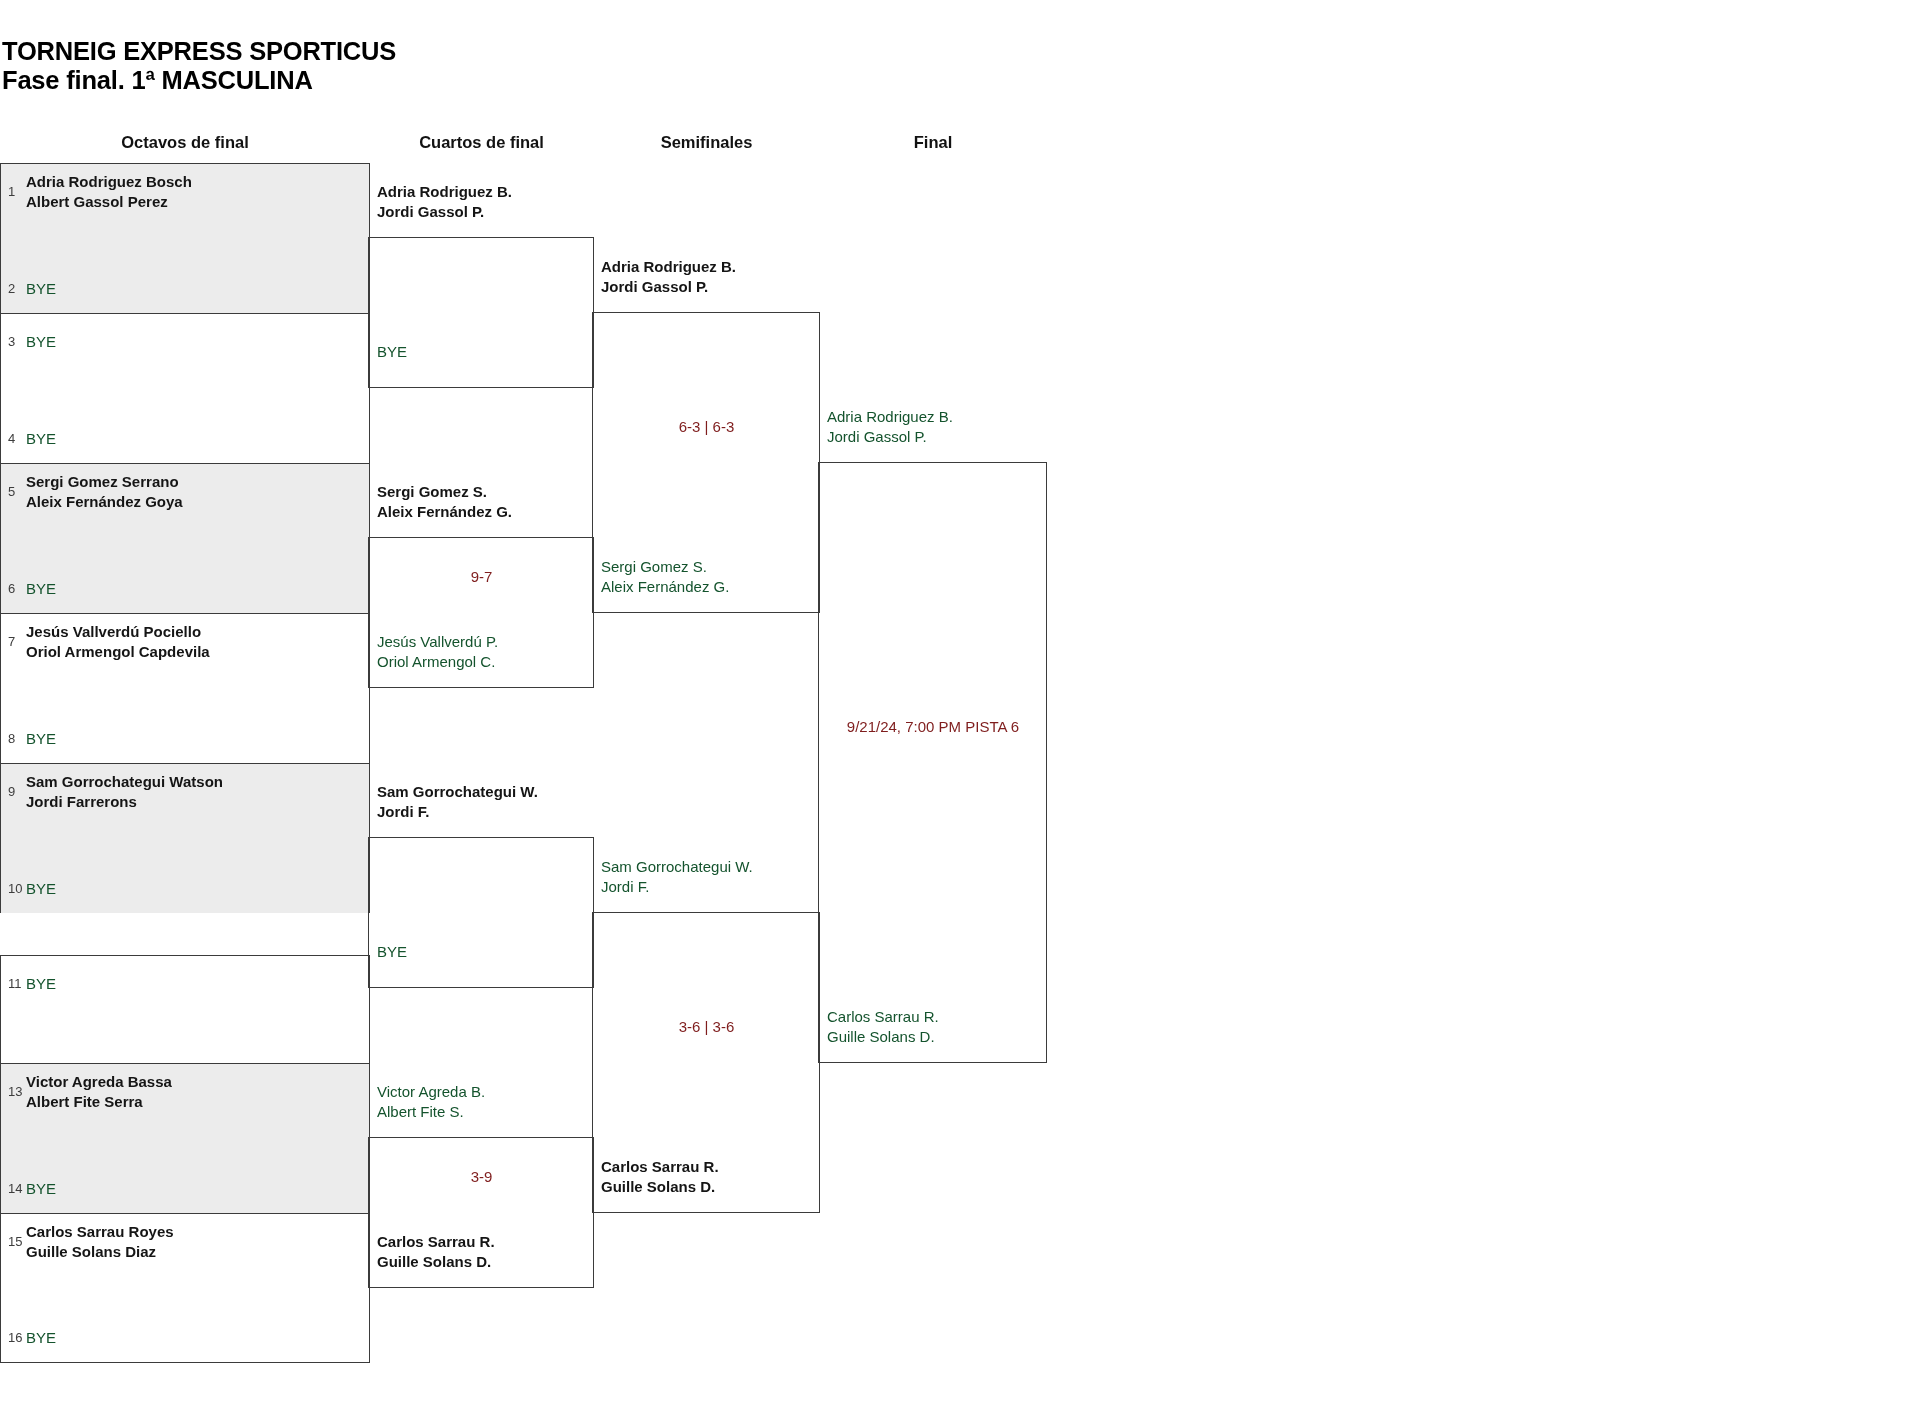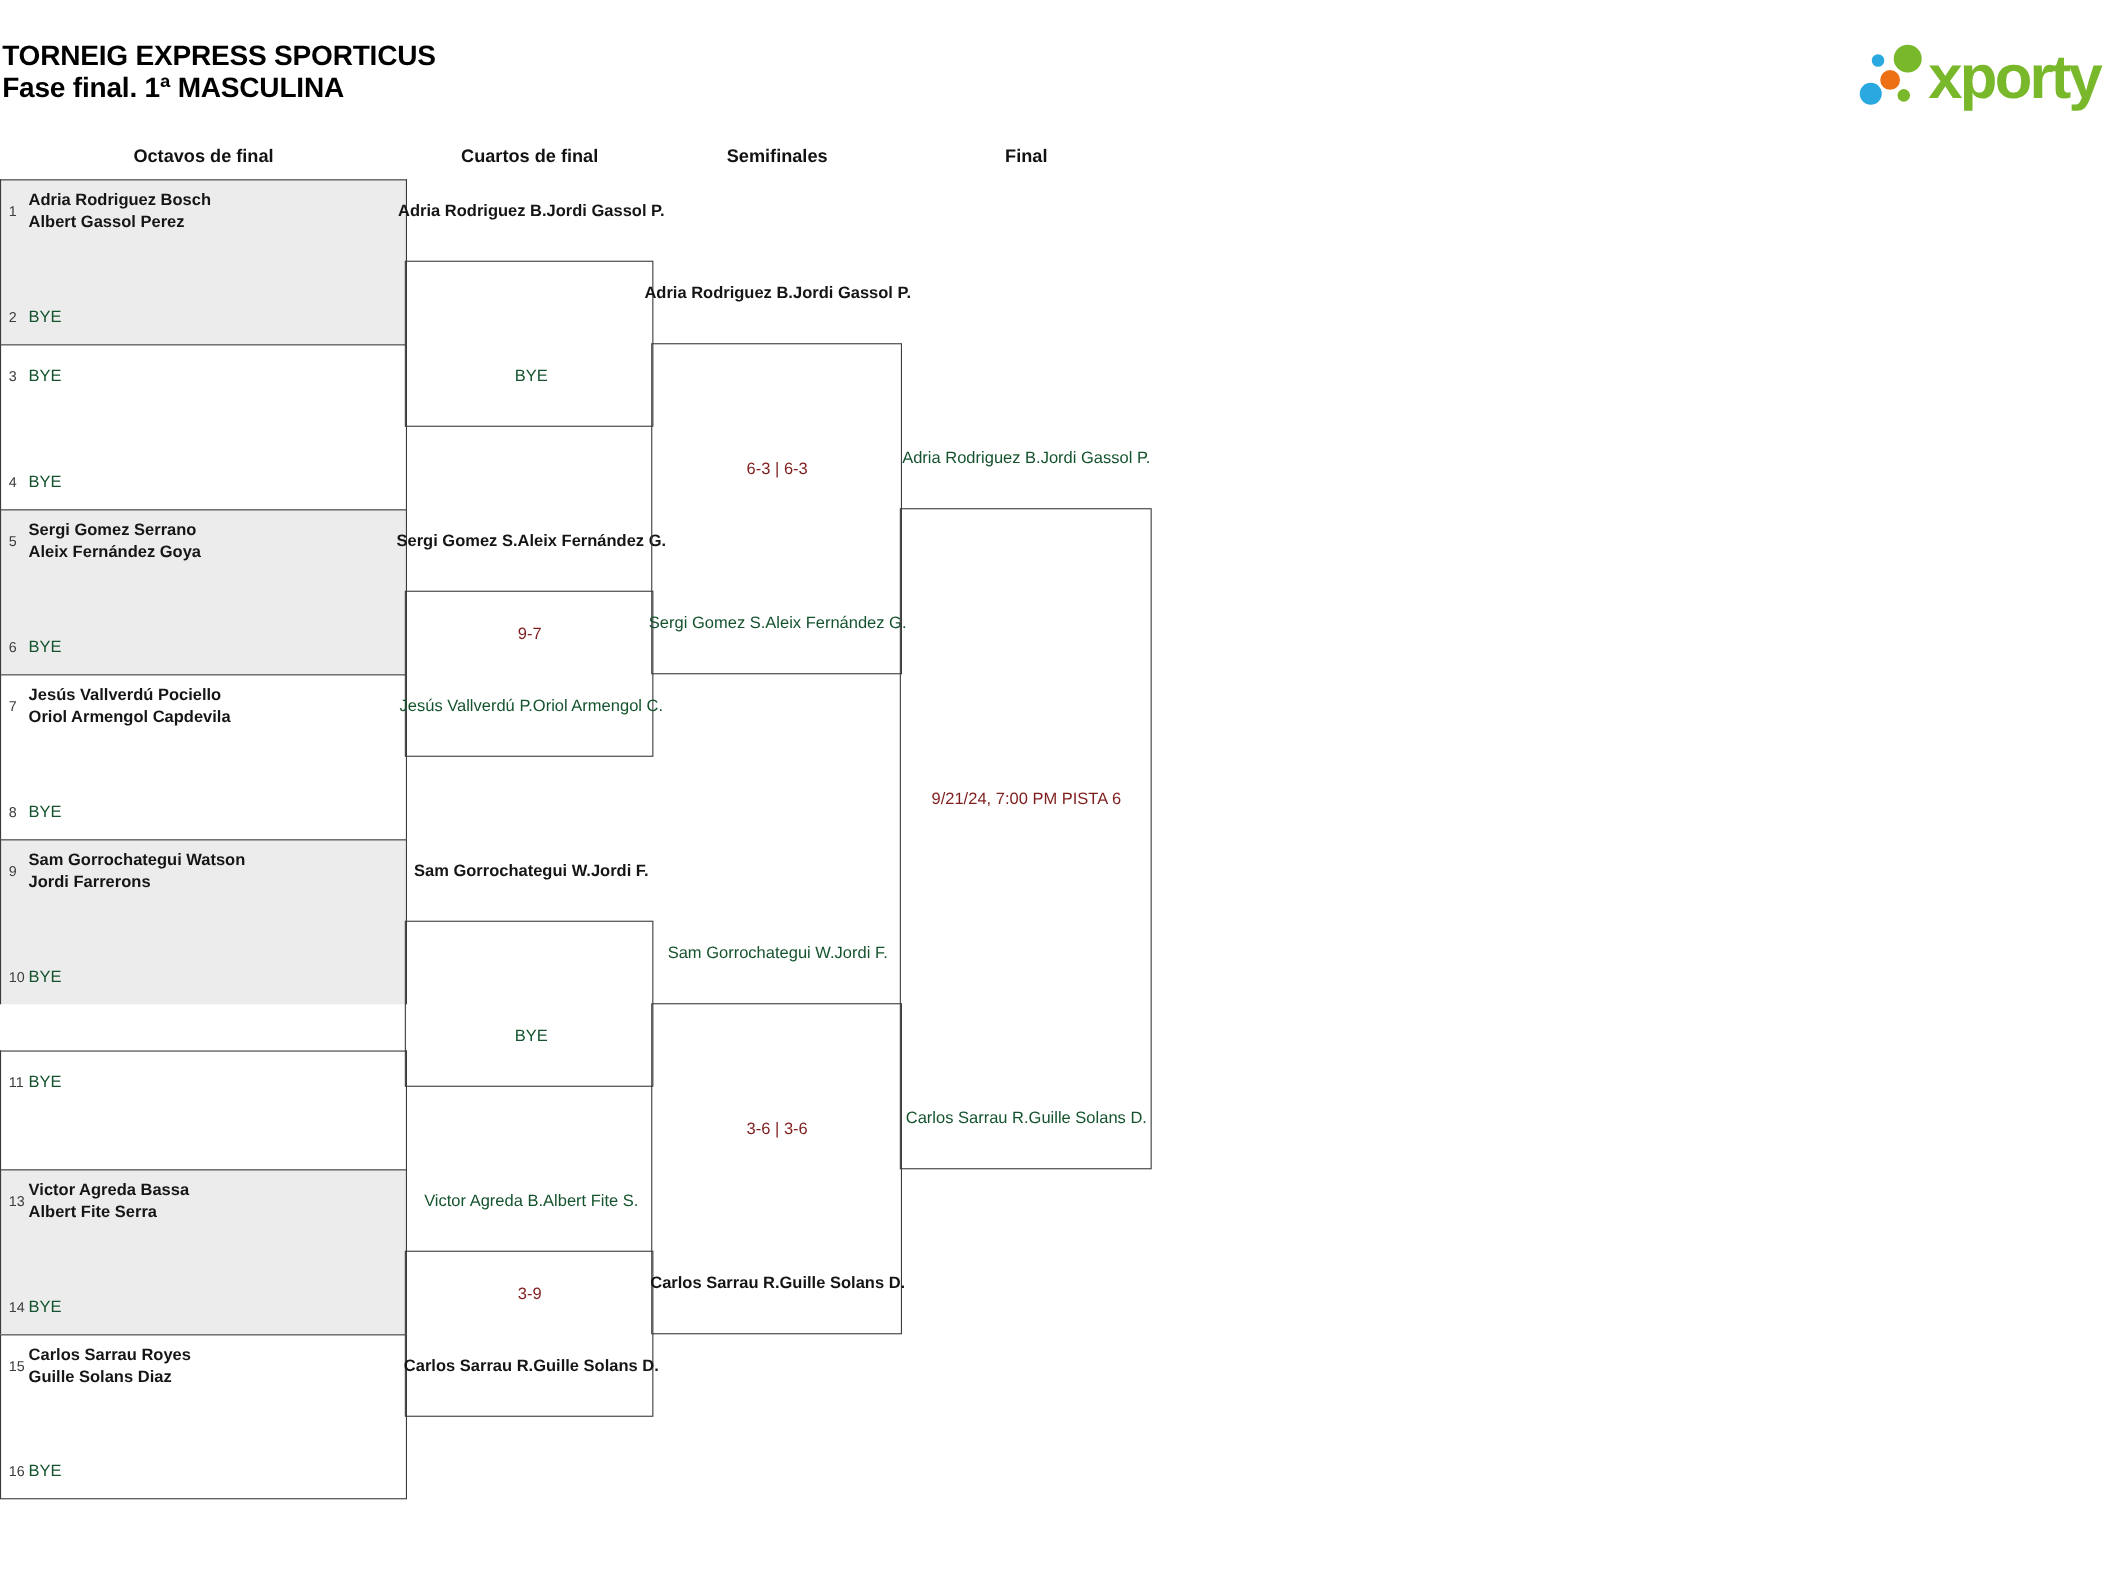--- a/index.html
+++ b/index.html
@@ -42,48 +42,38 @@
   .l { display:block; font-size:15px; line-height:20px; color:#14532d; white-space:nowrap; }
   .bold .l { font-weight:700; color:#151515; }
   
   .box {
     position:absolute; border:1.5px solid #3b3b3b;
     box-sizing:border-box; background:transparent;
   }
   
   .entrant {
     position:absolute; width:212px; height:40px;
-    display:flex; flex-direction:row; justify-content:center;
+    display:flex; flex-direction:column; justify-content:center;
   }
   
   .score {
     position:absolute; height:20px; line-height:20px;
     font-size:15px; color:#7f1d1d; text-align:center; white-space:nowrap;
   }
 </style>
 </head>
 <body>
 
 <div id="stage">
 
   <div class="titleblock">
     <div class="t1">TORNEIG EXPRESS SPORTICUS</div>
     <div class="t2">Fase final. 1ª MASCULINA</div>
   </div>
 
-  <div class="logo">
-    <svg width="232" height="70" viewBox="0 0 232 70">
-      <circle cx="19.3" cy="19" r="5.7" fill="#2aa9e0"></circle>
-      <circle cx="46.3" cy="17.3" r="12.7" fill="#78b82a"></circle>
-      <circle cx="30.3" cy="36.7" r="9" fill="#ed7014"></circle>
-      <circle cx="12.7" cy="49.3" r="10" fill="#2aa9e0"></circle>
-      <circle cx="42.7" cy="50.7" r="5.7" fill="#78b82a"></circle>
-      <text x="65" y="53" font-size="56" font-weight="bold" letter-spacing="-2.5" font-family="Liberation Sans, sans-serif" fill="#78b82a">xporty</text>
-    </svg>
-  </div>
 
   <div class="colhead" style="left:0; width:370px;">Octavos de final</div>
   <div class="colhead" style="left:370px; width:223px;">Cuartos de final</div>
   <div class="colhead" style="left:593.5px; width:226px;">Semifinales</div>
   <div class="colhead" style="left:819.5px; width:227px;">Final</div>
 
   <div class="obox shade" style="top:127px;">
     <div class="orow otop">
       <span class="seed">1</span>
       <span class="names bold">

